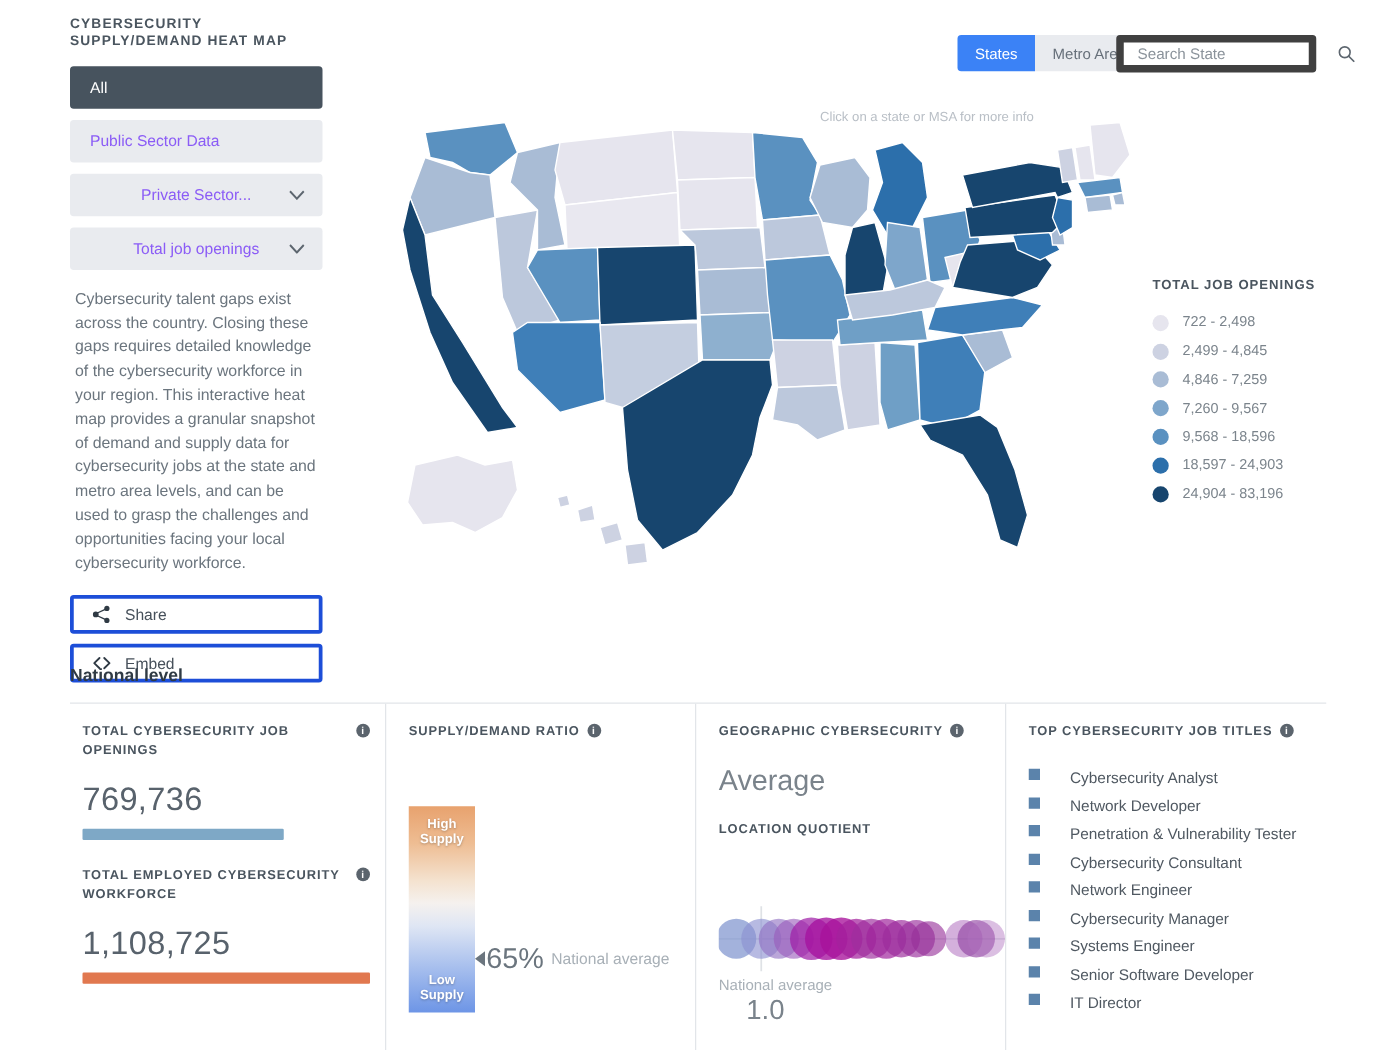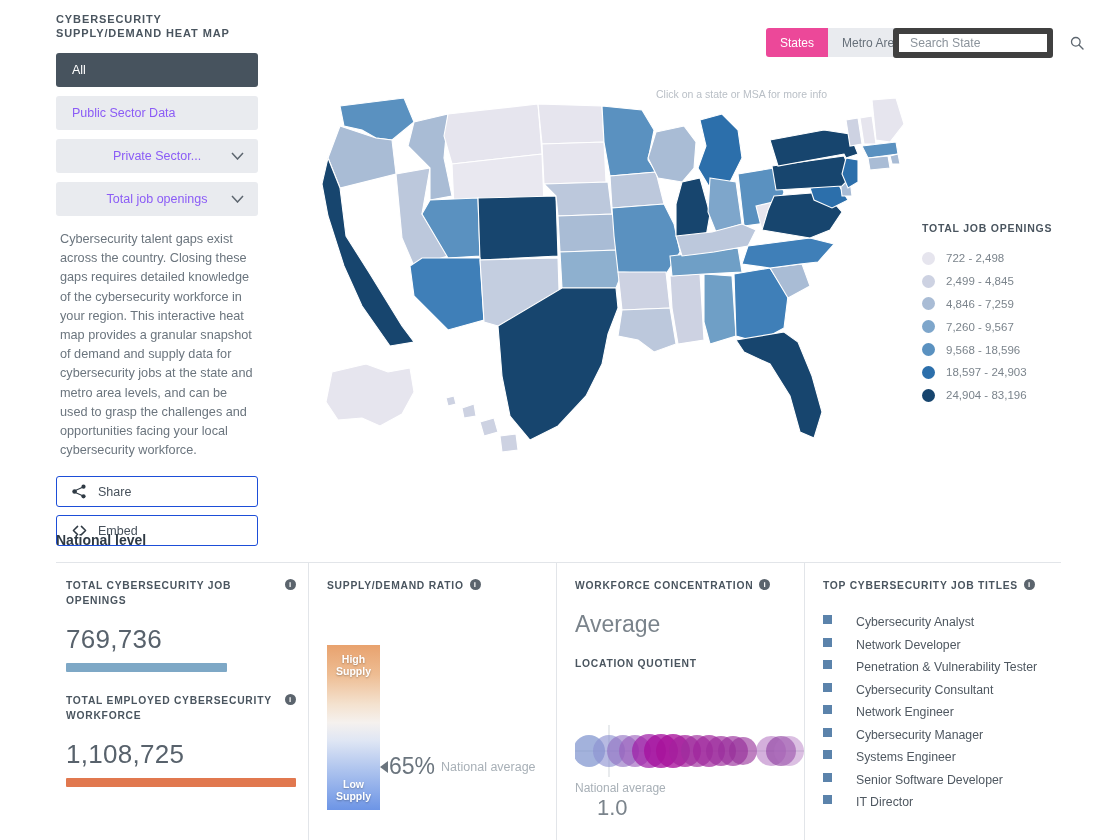--- a/index.html
+++ b/index.html
@@ -33,35 +33,35 @@
   .chev {
     position: absolute; right: 14px; top: 50%; width: 13px; height: 8px;
     margin-top: -4px;
   }
   .chev svg { display: block; }
   .desc {
     font-size: 12.7px; line-height: 19.2px; color: #6b757e;
     margin: 14px 0 16px 4px; width: 196px;
   }
   .action-btn {
-    height: 31px; border: 1px solid #1d4ed8; border-radius: 3px;
+    height: 31px; border: 3px solid #1d4ed8; border-radius: 3px;
     background: #fff; display: flex; align-items: center; gap: 11px;
     padding: 0 15px; font-size: 12.5px; color: #46505a; margin-bottom: 8px;
     cursor: pointer; width: 100%;
   }
   .action-btn .gi { width: 15px; height: 15px; display: block; flex: none; }
 
   
   .seg { position: absolute; left: 766px; top: 28px; display: flex; }
   .seg-btn {
     height: 29px; padding: 0 14px; font-size: 12px; border: none;
     display: flex; align-items: center; cursor: pointer;
     background: #e9ebef; color: #67707a;
   }
-  .seg-btn.active { background: #ec4899; color: #fff; }
+  .seg-btn.active { background: #3b82f6; color: #fff; }
   .seg-btn:first-child { border-radius: 3px 0 0 3px; }
   .seg-btn:last-child { border-radius: 0 3px 3px 0; }
   .search-wrap {
     position: absolute; left: 893px; top: 28px; width: 160px; height: 30px;
     border: 6px solid #404040; border-radius: 3px; background: #fff;
     display: flex; align-items: center; padding: 0 9px;
   }
   .search-wrap input {
     border: none; outline: none; flex: 1; font-size: 12.2px;
     color: #5d666f; font-family: "Liberation Sans", sans-serif;
@@ -387,21 +387,21 @@
             <span class="pct">65%</span>
             <span class="pct-note">National average</span>
           </div>
         </div>
       </div>
     </div>
 
     <div class="card c3">
       <div class="card-inner">
         <div class="card-hd">
-          <span>WORKFORCE CONCENTRATION</span>
+          <span>GEOGRAPHIC CYBERSECURITY</span>
           <i class="info">i</i>
         </div>
         <div class="avg-word">Average</div>
         <div class="lq-hd">LOCATION QUOTIENT</div>
 
         <div class="swarm">
           <svg viewBox="0 0 230 70" width="230" height="70">
             <line x1="0" y1="40" x2="230" y2="40" stroke="#e1e4e8" stroke-width="1.4"></line>
             <line x1="34" y1="14" x2="34" y2="66" stroke="#dfe2e6" stroke-width="1.4"></line>
             <g fill="#8e3fa0">

